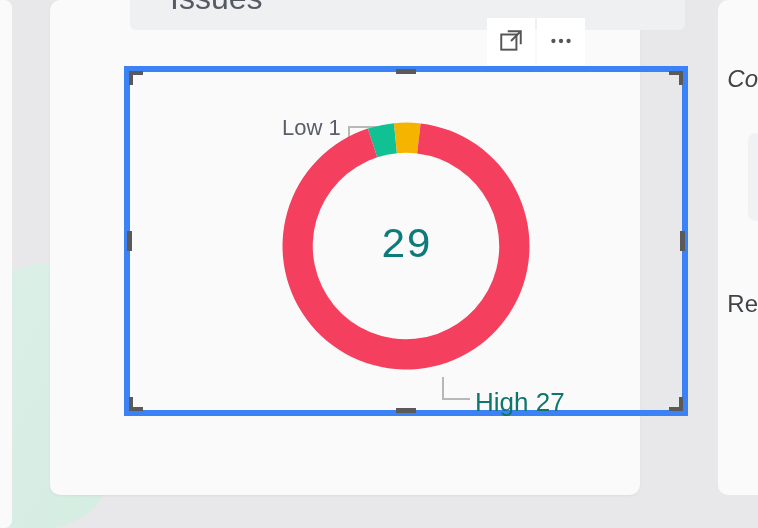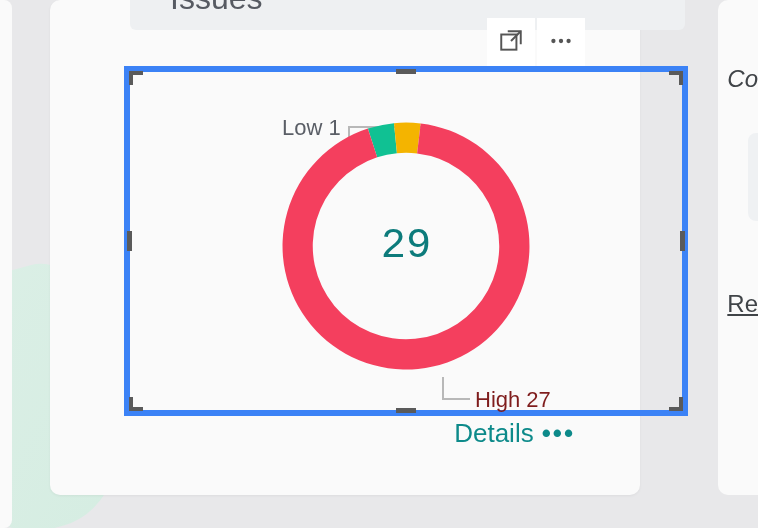--- a/index.html
+++ b/index.html
@@ -141,22 +141,22 @@
       top: 54px;
       width: 82px;
       height: 22px;
       border-top: 2px solid #b8b8b8;
       border-left: 2px solid #b8b8b8;
     }
     .label-high {
       position: absolute;
       left: 345px;
       top: 315px;
-      font-size: 22px;
-      color: #7f1d1d;
+      font-size: 26px;
+      color: #0f766e;
     }
     .label-high-line {
       position: absolute;
       left: 312px;
       top: 305px;
       width: 28px;
       height: 23px;
       border-bottom: 2px solid #b8b8b8;
       border-left: 2px solid #b8b8b8;
     }
@@ -192,21 +192,20 @@
       font-size: 24px;
       color: #404448;
       font-style: italic;
     }
     .right-text-2 {
       position: absolute;
       right: 0;
       top: 290px;
       font-size: 24px;
       color: #404448;
-      text-decoration: underline;
     }
     .right-box {
       position: absolute;
       right: -10px;
       top: 133px;
       width: 40px;
       height: 88px;
       background: #eff1f3;
       border-radius: 8px 0 0 8px;
     }
@@ -264,23 +263,19 @@
           <path d="M 45.2301777709573 1.2327077243022444 A 49 49 0 0 1 55.825219852440405 1.3474891329261993 L 54.39863539878153 13.262389753434071 A 37 37 0 0 0 46.39829750051878 13.175718077534349 Z" fill="#f4b400"></path>
           <path d="M 55.825219852440405 1.3474891329261993 A 49 49 0 1 1 34.858167275627565 3.3982307015374786 L 38.56637120812694 14.810908897079322 A 37 37 0 1 0 54.39863539878153 13.262389753434071 Z" fill="#f43f5e"></path>
         </svg>
       <div class="donut-center">29</div>
     </div>
 
     <div class="label-high-line"></div>
     <div class="label-high">High 27</div>
   </div>
 
-  <div class="details-row">
-    <span>Details</span>
-    <span class="details-dots">•••</span>
-  </div>
 </div>
 
 <div class="right-card">
   <div class="right-box"></div>
 </div>
 <div class="right-text-1">Co</div>
 <div class="right-text-2">Re</div>
 
 </body></html>

